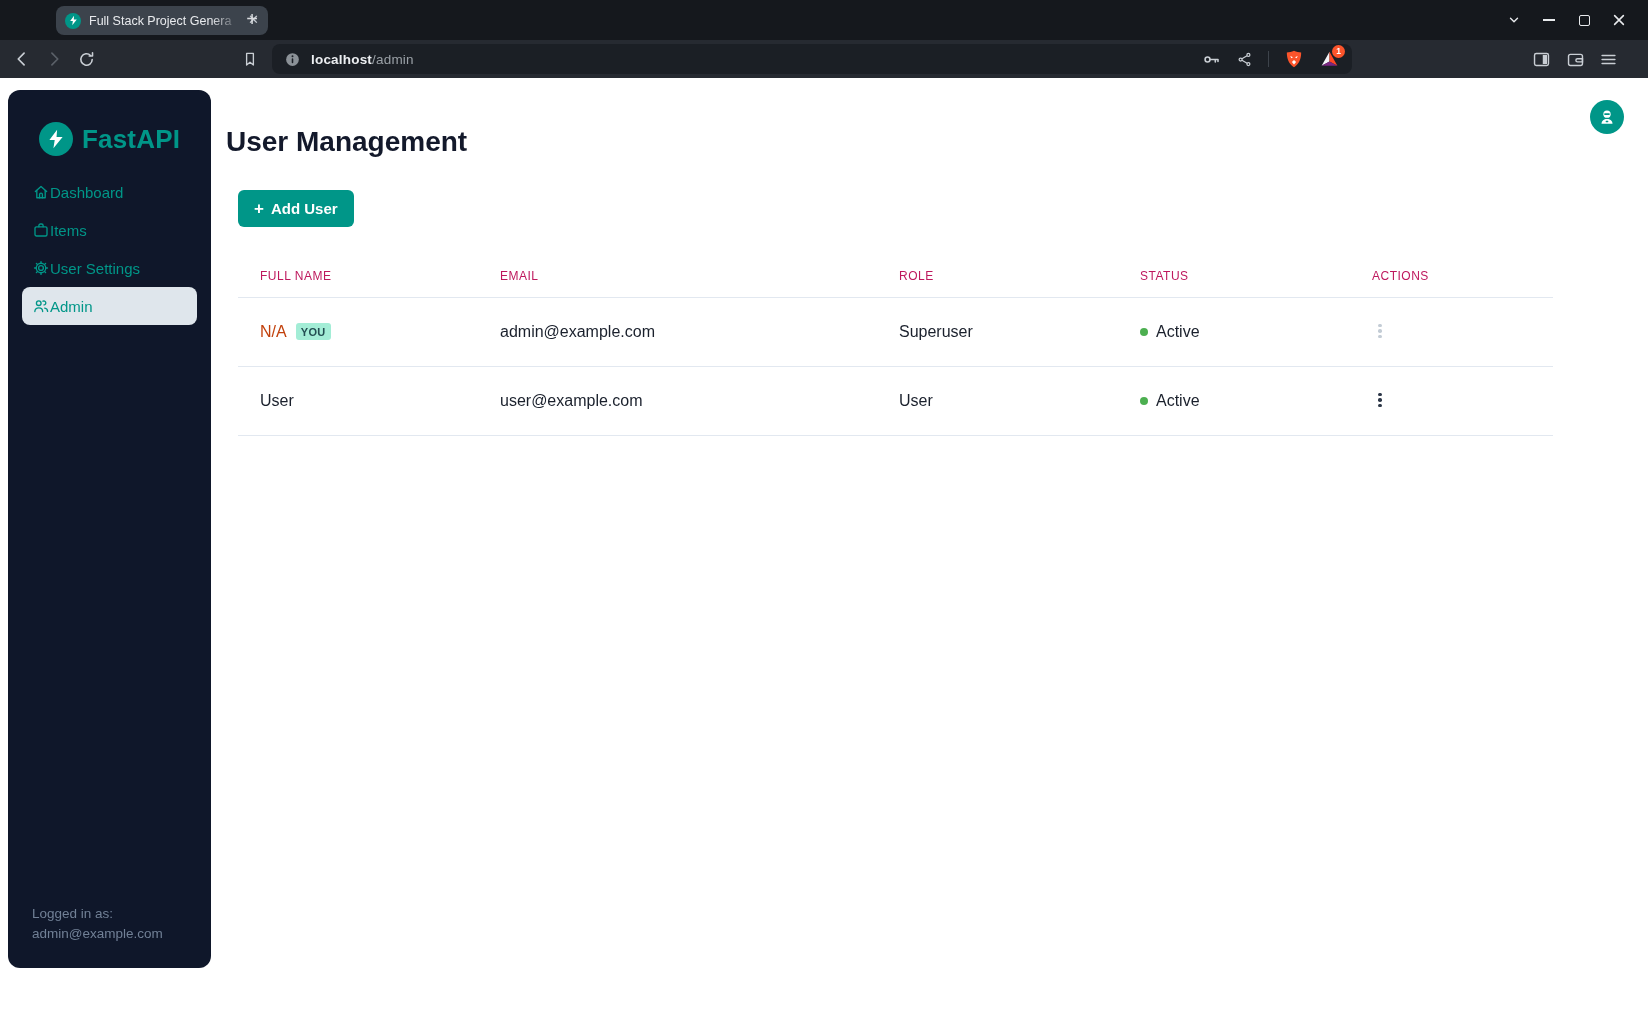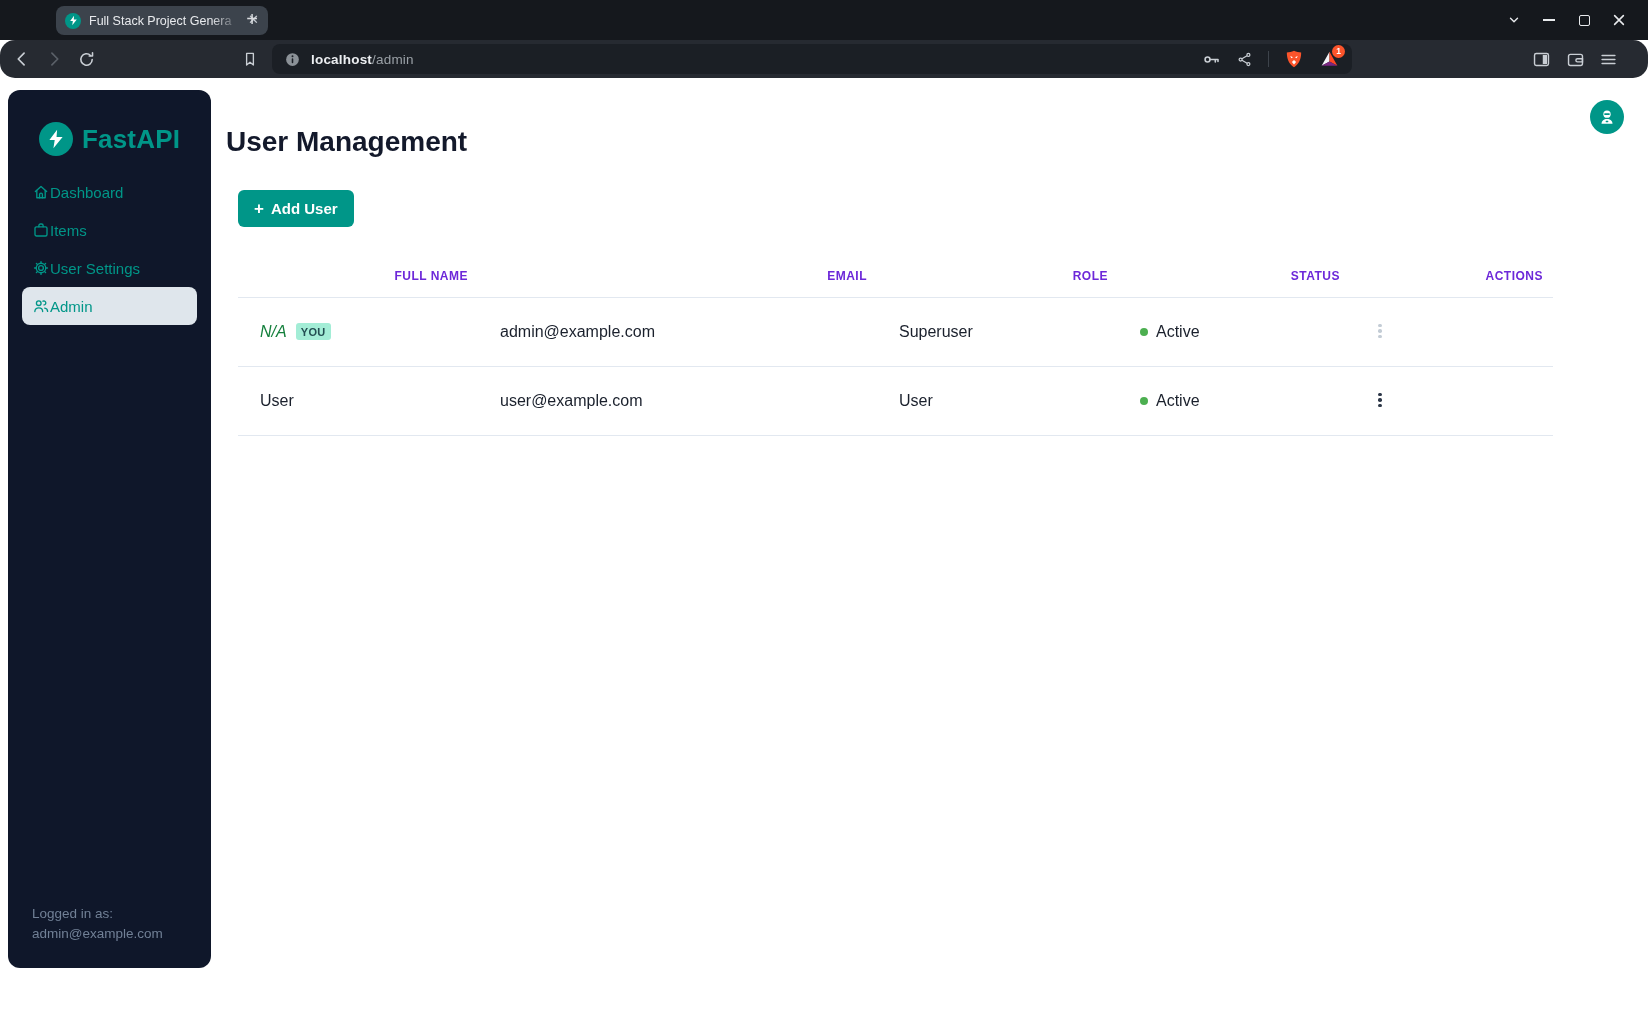--- a/index.html
+++ b/index.html
@@ -18,21 +18,21 @@
   .tab-close { width:17px; height:17px; flex:none; color:#c9ced4; font-size:13px; line-height:16px;
                text-align:center; border-radius:4px; cursor:default; }
   .newtab-btn { position:absolute; left:241px; top:9px; width:22px; height:22px; color:#dadce0;
                 font-size:20px; line-height:21px; text-align:center; font-weight:normal; }
   .win-controls { position:absolute; right:21px; top:0; height:40px; display:flex; align-items:center; gap:19px; }
   .win-btn { display:flex; align-items:center; justify-content:center; width:16px; height:16px; }
   .min-glyph { width:12px; height:1.7px; background:#e8eaed; }
   .max-glyph { width:11px; height:11px; border:1.7px solid #e8eaed; border-radius:2px; }
 
   
-  .toolbar { position:relative; height:38px; background:#262a31;border-radius:15px; }
+  .toolbar { position:relative; height:38px; background:#262a31; }
   .tool-ic { position:absolute; top:7px; width:24px; height:24px; display:flex; align-items:center; justify-content:center; }
   .omnibox { position:absolute; left:272px; top:4px; width:1080px; height:30px; background:#1b1f25;
              border-radius:8px; display:flex; align-items:center; padding:0 12px; }
   .url { margin-left:10px; font-size:13.5px; letter-spacing:.2px; white-space:nowrap; }
   .url .host { color:#eceef1; font-weight:bold; }
   .url .path { color:#9aa0a6; }
   .omni-right { margin-left:auto; display:flex; align-items:center; gap:15px; }
   .omni-sep { width:1px; height:16px; background:#3d434b; }
   .bat-wrap { position:relative; width:21px; height:21px; }
   .bat-badge { position:absolute; top:-4px; right:-5px; min-width:13px; height:13px; border-radius:7px;
@@ -58,26 +58,26 @@
   .page-title { position:absolute; left:226px; top:48px; font-size:28px; font-weight:bold; color:#13192b; }
   .add-user-btn { position:absolute; left:238px; top:112px; height:37px; padding:0 16px; border:none;
                   background:#009688; color:#fff; border-radius:6px; font-size:15px; font-weight:bold;
                   display:flex; align-items:center; gap:7px; font-family:inherit; cursor:pointer; }
   .plus-glyph { font-size:17px; font-weight:bold; line-height:17px; }
   .avatar-btn { position:absolute; left:1590px; top:22px; width:34px; height:34px; border-radius:50%;
                 background:#009688; display:flex; align-items:center; justify-content:center; border:none; cursor:pointer; }
 
   
   .user-table { position:absolute; left:238px; top:178px; width:1315px; border-collapse:collapse; table-layout:fixed; }
-  .user-table th { height:41px; text-align:right; vertical-align:middle; padding:0 10px 0 22px;
-                   font-size:12px; font-weight:bold; color:#6d28d9; letter-spacing:.5px;
+  .user-table th { height:41px; text-align:left; vertical-align:middle; padding:0 10px 0 22px;
+                   font-size:12px; font-weight:normal; color:#be185d; letter-spacing:.5px;
                    border-bottom:1px solid #e2e8f0; }
   .user-table td { height:69px; vertical-align:middle; padding:0 10px 0 22px;
                    font-size:16px; color:#1a202c; border-bottom:1px solid #e2e8f0; }
-  .muted { color:#15803d;font-style:italic; }
+  .muted { color:#c2410c; }
   .you-badge { display:inline-block; margin-left:9px; padding:2.5px 5px; border-radius:3px;
                background:#A3EDD6; color:#234e52; font-size:11px; font-weight:bold;
                letter-spacing:.4px; vertical-align:1px; }
   .status-cell { display:flex; align-items:center; gap:8px; }
   .dot { width:8px; height:8px; border-radius:50%; flex:none; }
   .dot--active { background:#4CAF50; }
   .dot--inactive { background:#E53E3E; }
   .vdots { background:none; border:none; padding:3px 6px; cursor:pointer; }
   .vdots span { display:block; width:3.5px; height:3.5px; border-radius:50%; margin:2.2px auto; background:#2d3748; }
   .vdots.dim span { background:#c3ccd5; }

